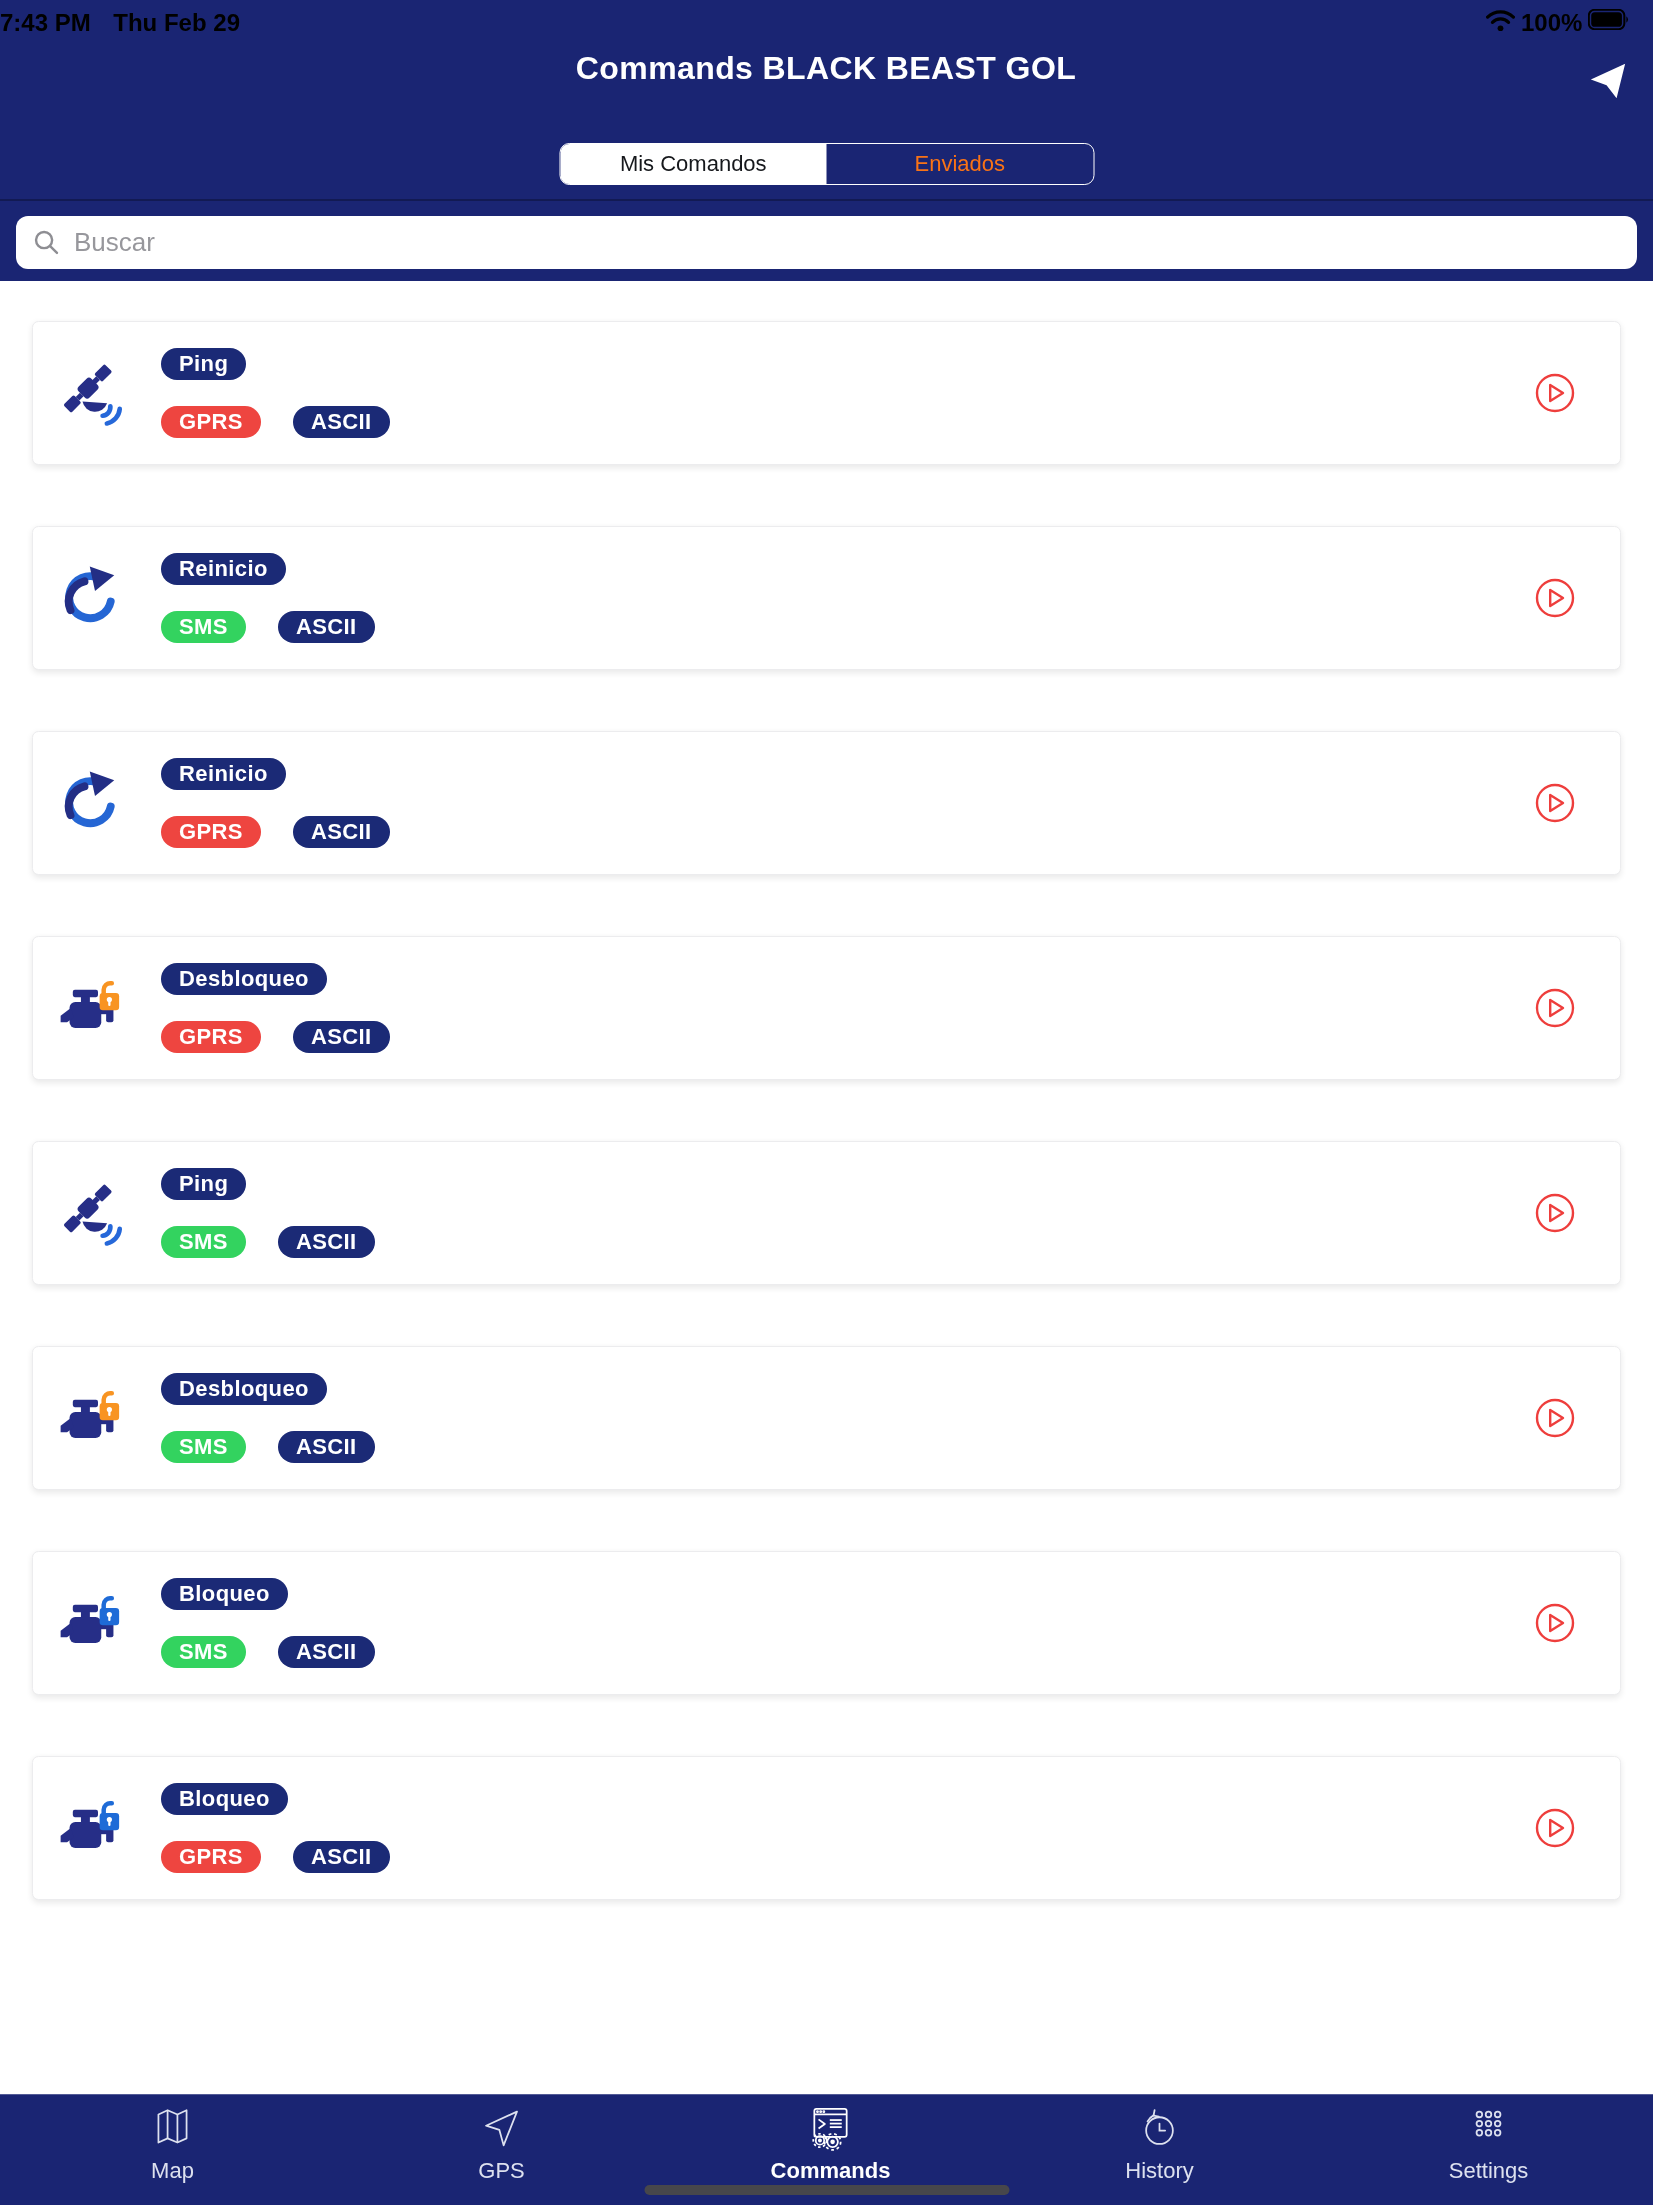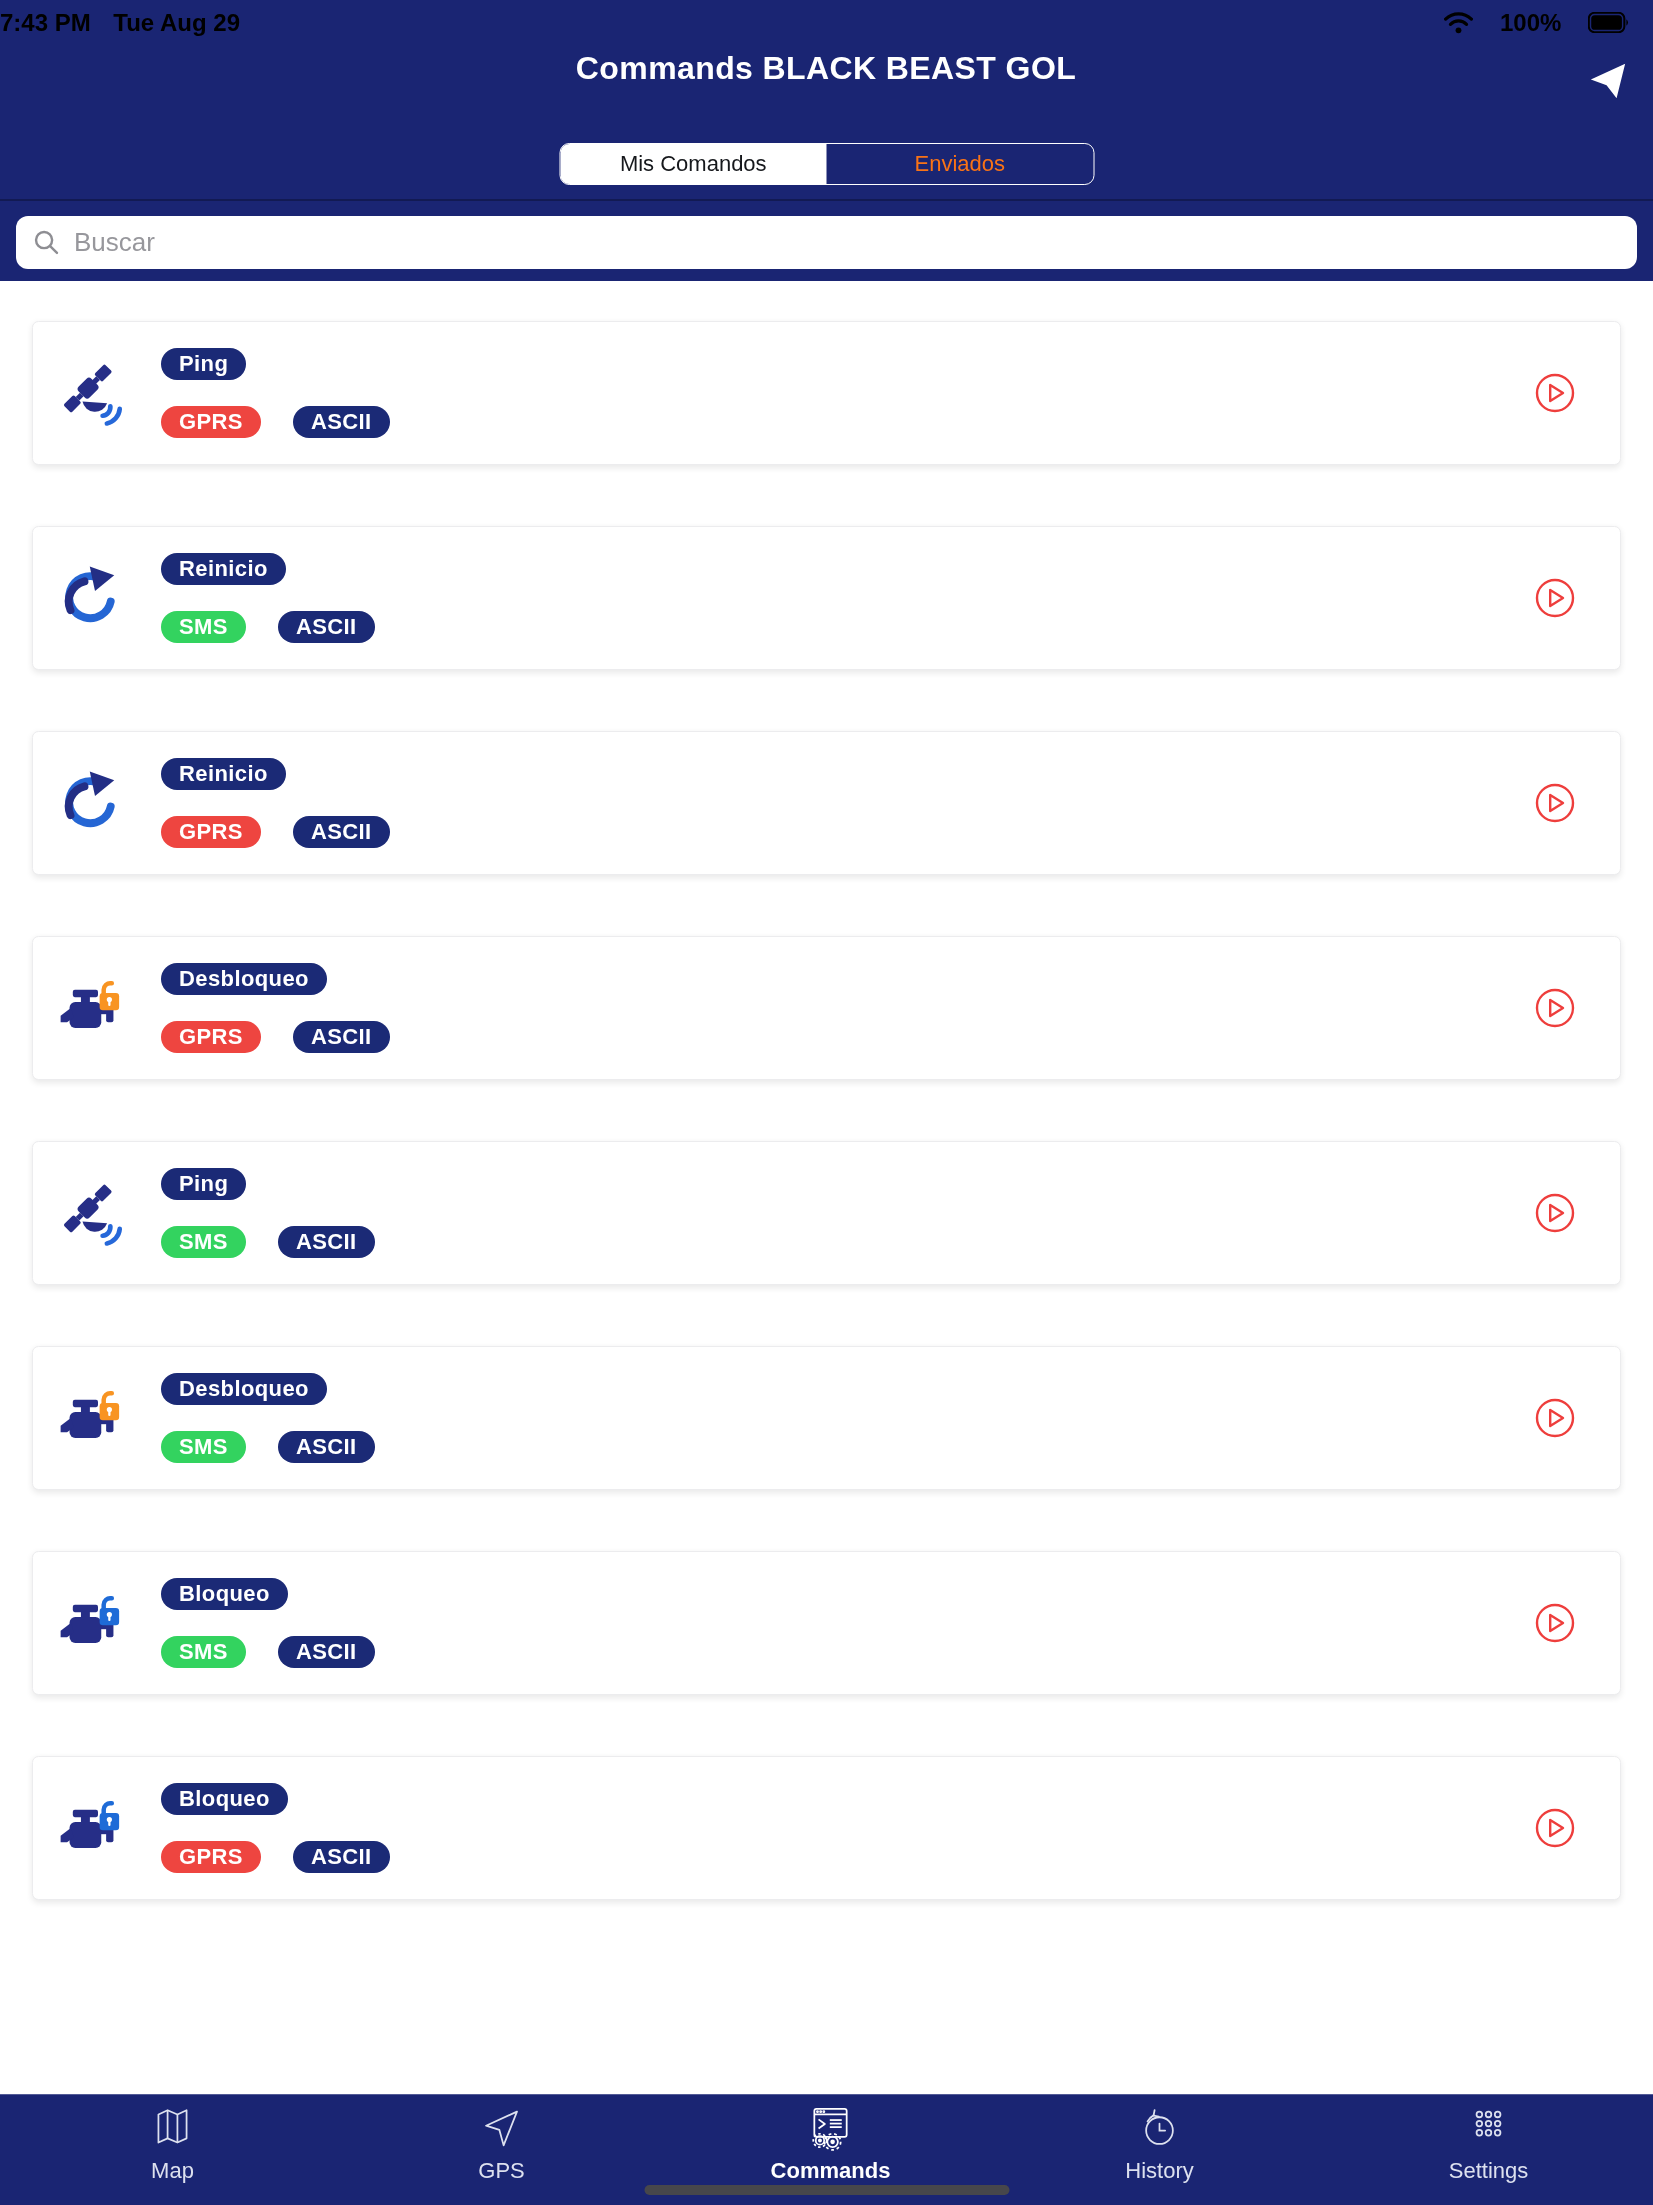--- a/index.html
+++ b/index.html
@@ -15,21 +15,21 @@
   .header {
     position:absolute; top:0; left:0; right:0; height:281px;
     background:#1A2573; color:#fff;
   }
   .status-bar {
     position:absolute; top:6.5px; left:0; right:0; height:32px;
     display:flex; align-items:center;
     color:#000; font-size:24px; font-weight:600;
   }
   .status-left { display:flex; gap:22.6px; }
-  .status-right { display:flex; gap:27px; align-items:center; margin-left:auto; margin-right:22.6px; }
+  .status-right { display:flex; gap:6px; align-items:flex-start; margin-left:auto; margin-right:22.6px; }
   .page-title {
     position:absolute; top:50px; left:0; right:1px;
     text-align:center; font-size:32px; font-weight:bold; letter-spacing:0.4px;
   }
   .send-btn {
     position:absolute; top:58px; right:22.6px; width:45px; height:45px;
     display:flex; align-items:center; justify-content:center; cursor:pointer;
   }
   .segmented {
     position:absolute; top:143px; left:50%; transform:translateX(-50%);
@@ -109,21 +109,21 @@
   }
   svg { display:block; }
 </style>
 </head>
 <body>
 
 <div class="header">
   <div class="status-bar">
     <div class="status-left">
       <span>7:43 PM</span>
-      <span>Tue Aug 29</span>
+      <span>Thu Feb 29</span>
     </div>
     <div class="status-right">
       <span>
         <svg width="29" height="22.6" viewBox="0 0 36 28">
           <path d="M2 10 a23 23 0 0 1 32 0" fill="none" stroke="#000" stroke-width="4" stroke-linecap="round"></path>
           <path d="M8 16.5 a14 14 0 0 1 20 0" fill="none" stroke="#000" stroke-width="4" stroke-linecap="round"></path>
           <circle cx="18" cy="24" r="3.6" fill="#000"></circle>
         </svg>
       </span>
       <span>100%</span>

